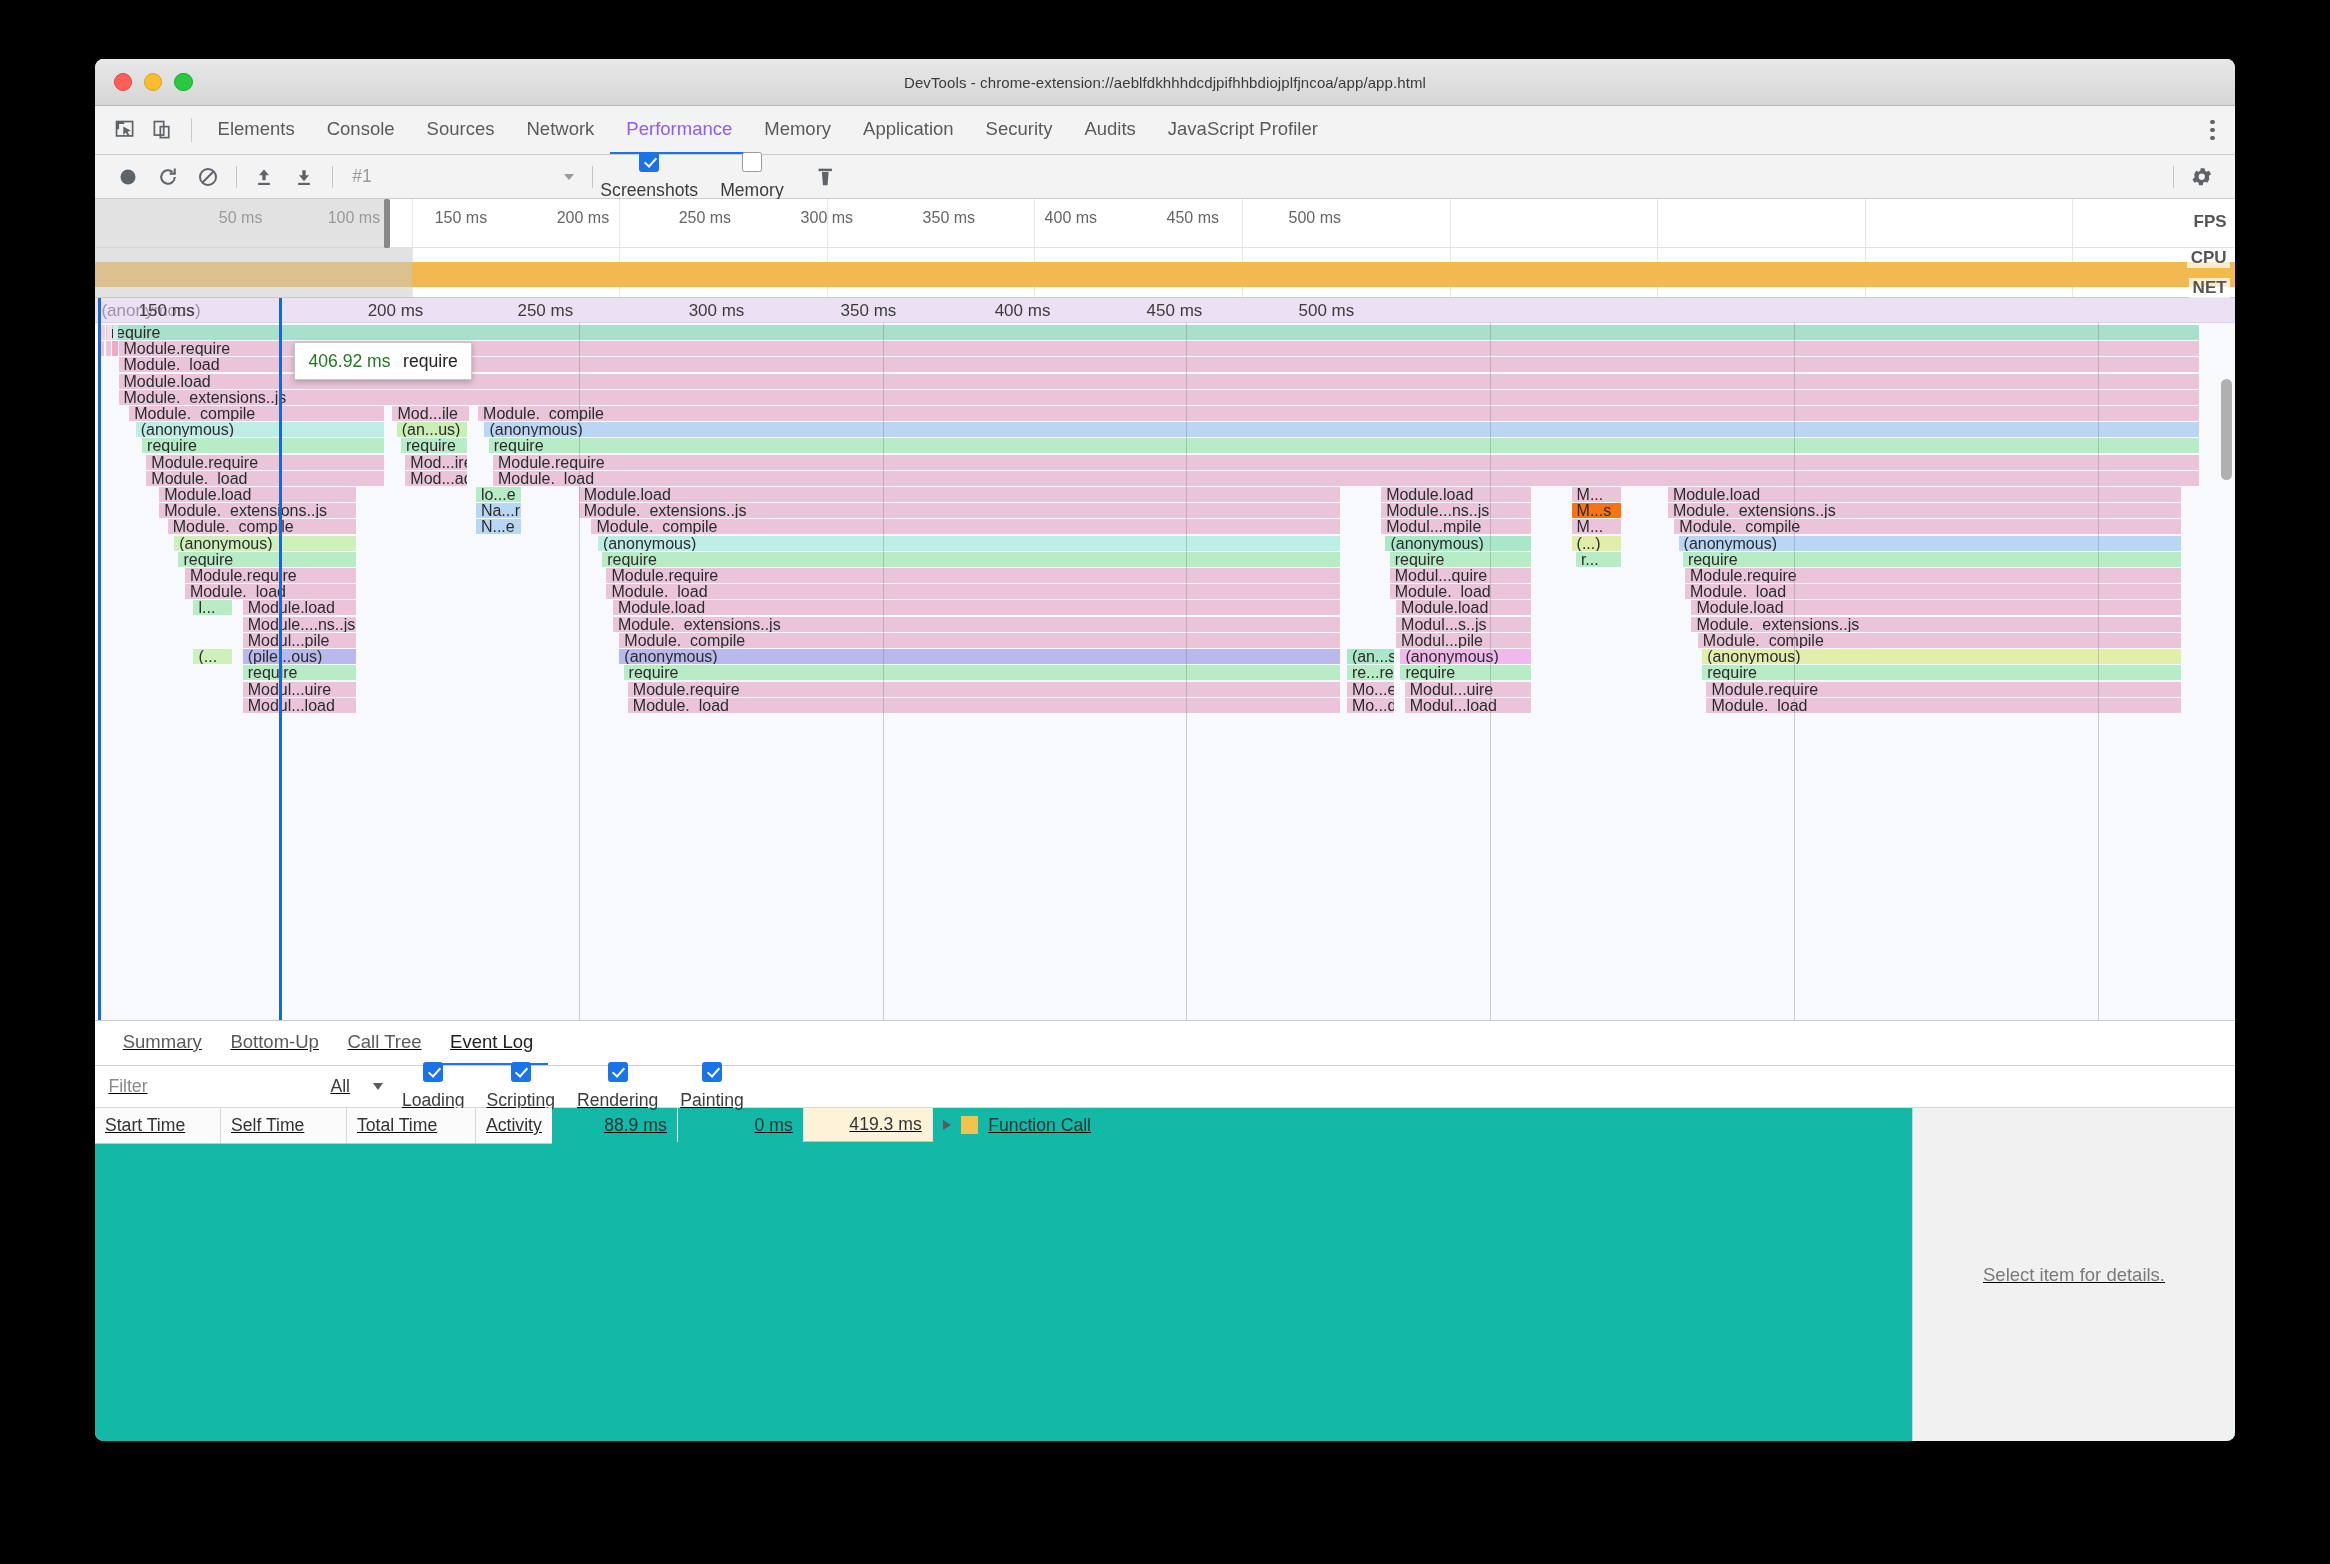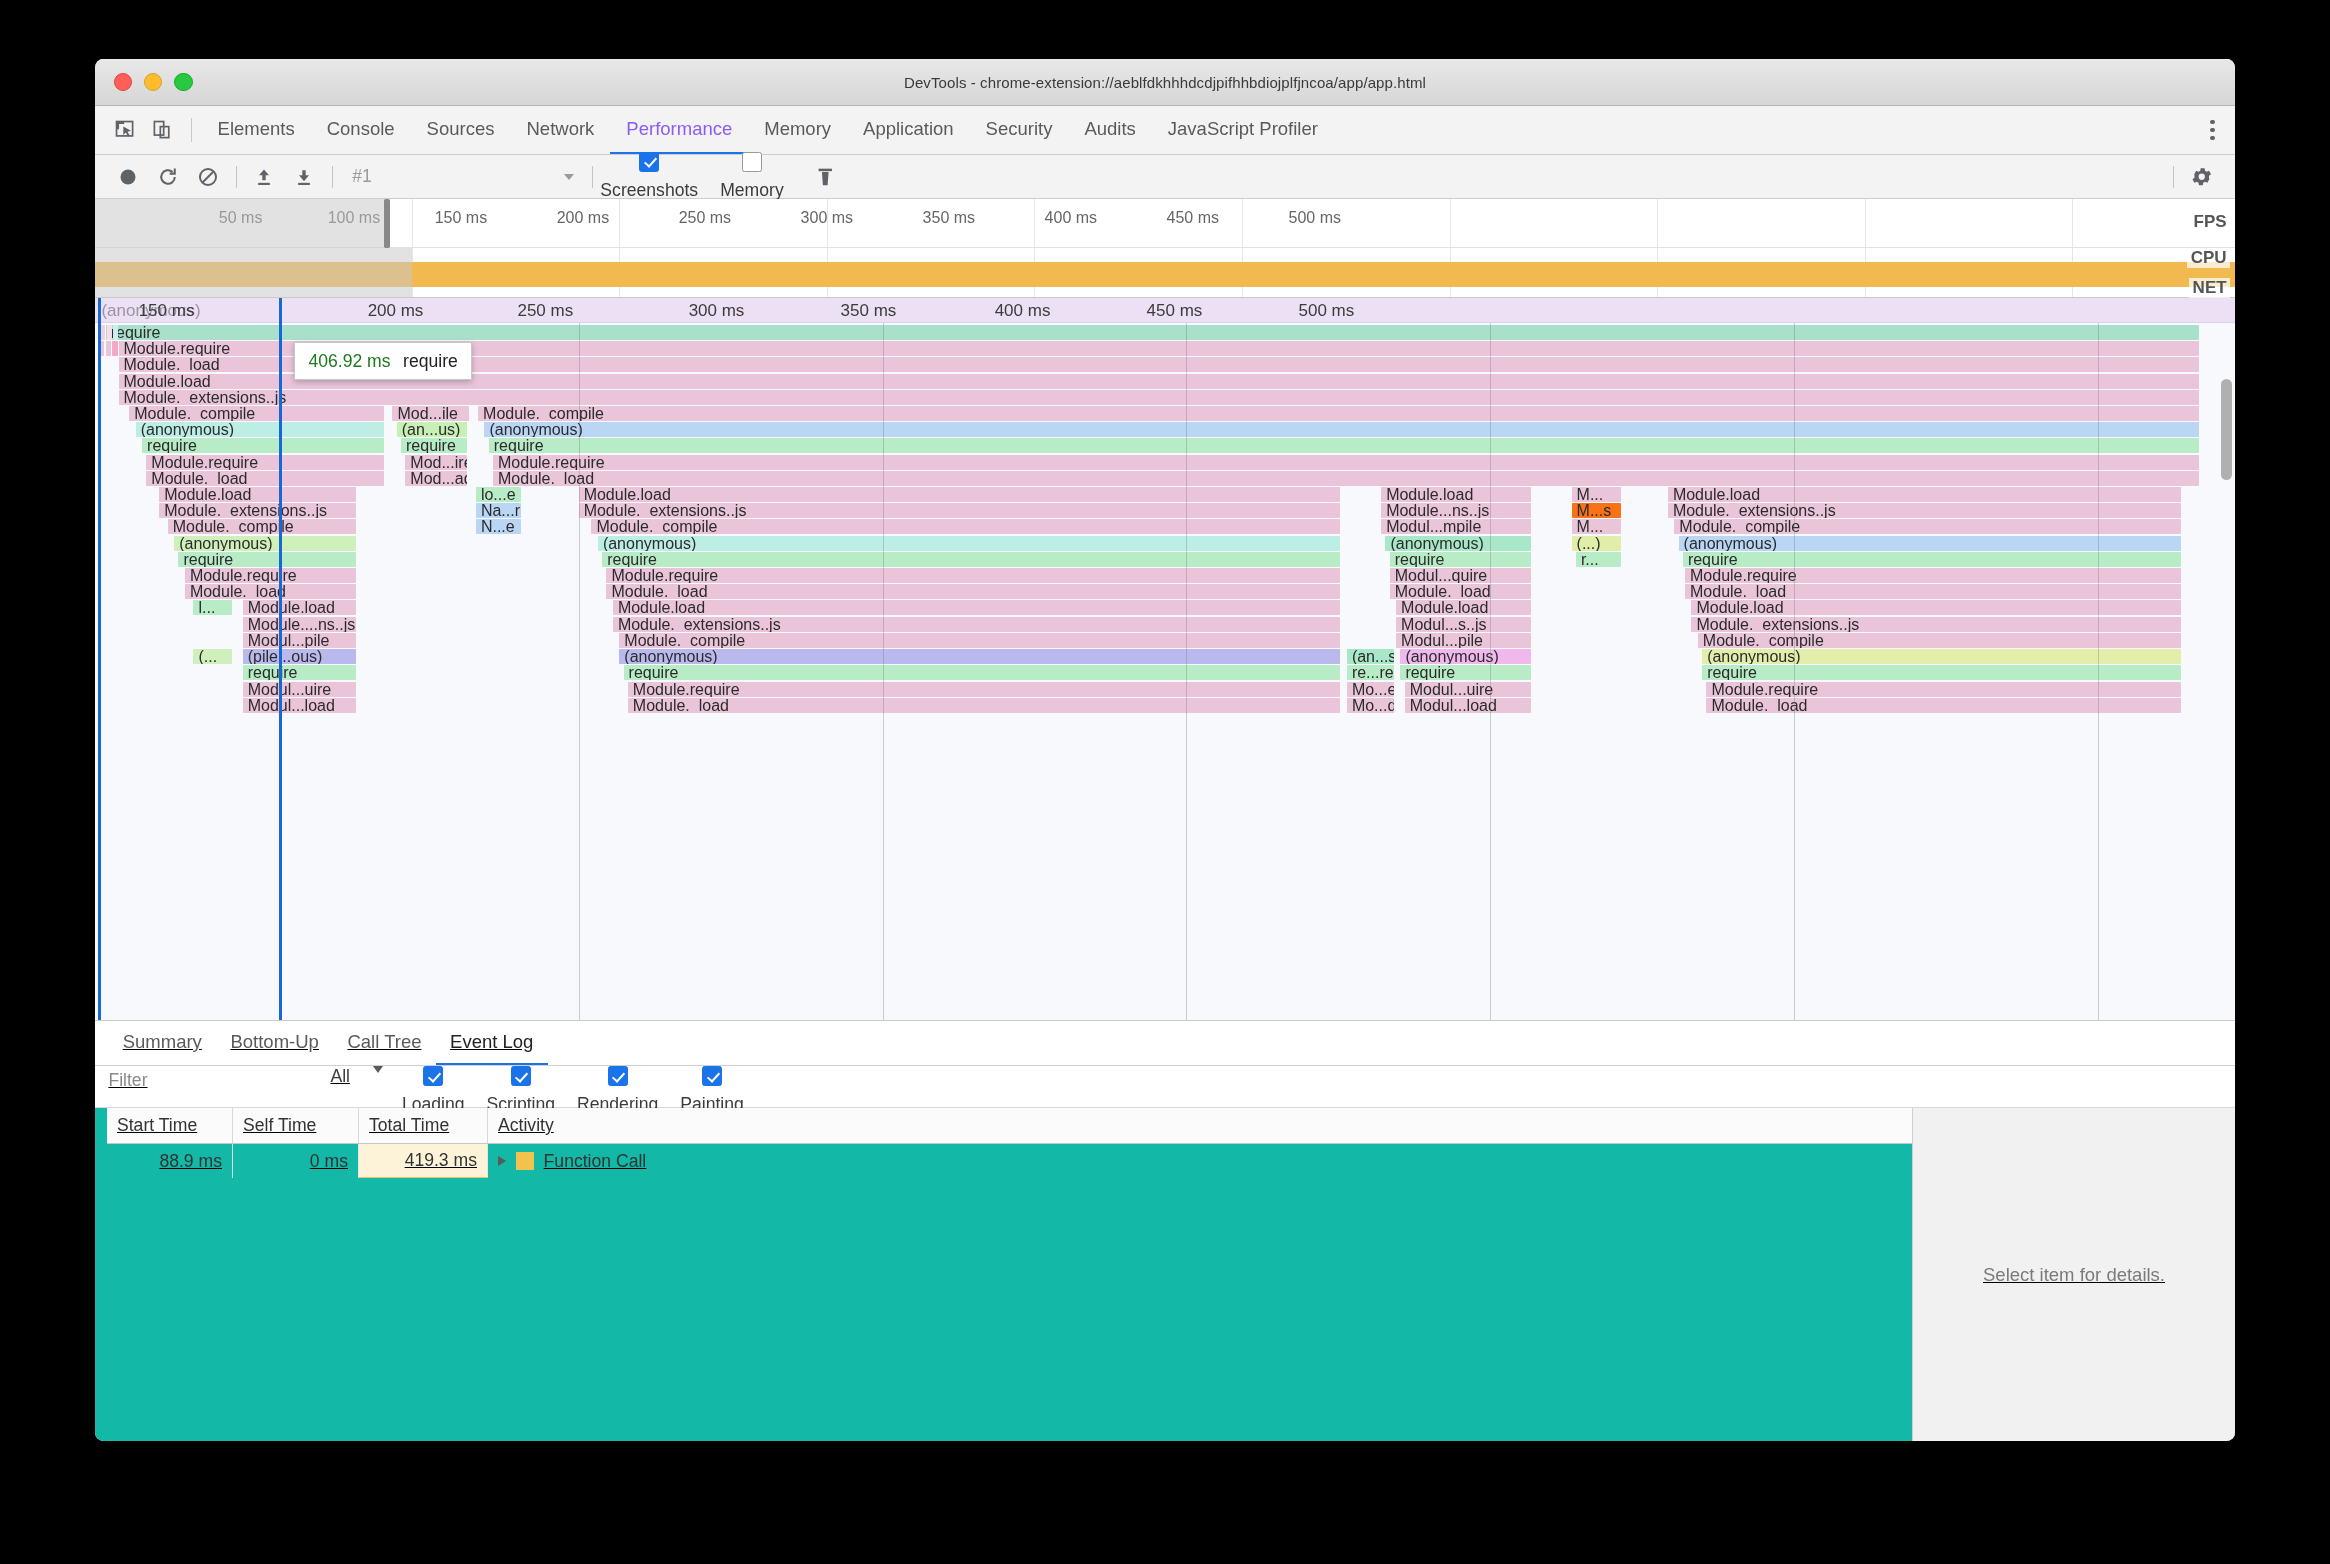--- a/index.html
+++ b/index.html
@@ -177,37 +177,37 @@
     height: 45px; flex: 0 0 45px; display: flex; align-items: stretch;
     border-bottom: 0.8px solid #d0d0d0; padding-left: 13.4px; background: #fff;
   }
   .d-tab {
     padding: 0 14.3px; display: flex; align-items: center;
     font-size: 18.5px; color: #5a5a5a; cursor: pointer;
     border-bottom: 2.5px solid transparent;
   }
   .d-tab.active { color: #222; border-bottom-color: #1a73e8; }
   .filterbar {
-    height: 42px; flex: 0 0 42px; display: flex; 
+    height: 42px; flex: 0 0 42px; display: flex; align-items: center;
     border-bottom: 0.8px solid #d8d8d8; padding-left: 13.4px; background: #fff;
   }
   .filter-input {
     width: 207px; height: 28.6px; border: none; outline: none;
     font-size: 17.6px; color: #333; background: #fff;
     font-family: "Liberation Sans", sans-serif;
   }
   .filter-input::placeholder { color: #8a8a8a; }
   .f-all { font-size: 17.6px; color: #3c3c3c; margin-left: 15px; cursor: pointer; }
   .f-caret {
     margin: 0 18.5px 0 23.5px;
     border-left: 5.9px solid transparent; border-right: 5.9px solid transparent;
     border-top: 7.6px solid #5a5a5a; cursor: pointer;
   }
   .split { flex: 1 1 auto; display: flex; min-height: 0; }
-  .grid-pane { flex: 1 1 auto; display: flex; flex-direction: column; min-width: 0; margin-left: 12px; }
+  .grid-pane { flex: 1 1 auto; display: flex; flex-direction: row; min-width: 0; }
   .grid-head {
     height: 36px; flex: 0 0 36px; display: flex;
     border-bottom: 0.8px solid #c8c8c8; background: #fbfbfb;
   }
   .gh {
     font-size: 17.6px; color: #333; display: flex; align-items: center;
     border-right: 0.8px solid #d8d8d8; padding: 0 10px;
   }
   .grid-row { height: 35px; display: flex; border-bottom: 0.8px solid transparent; }
   .gc {

